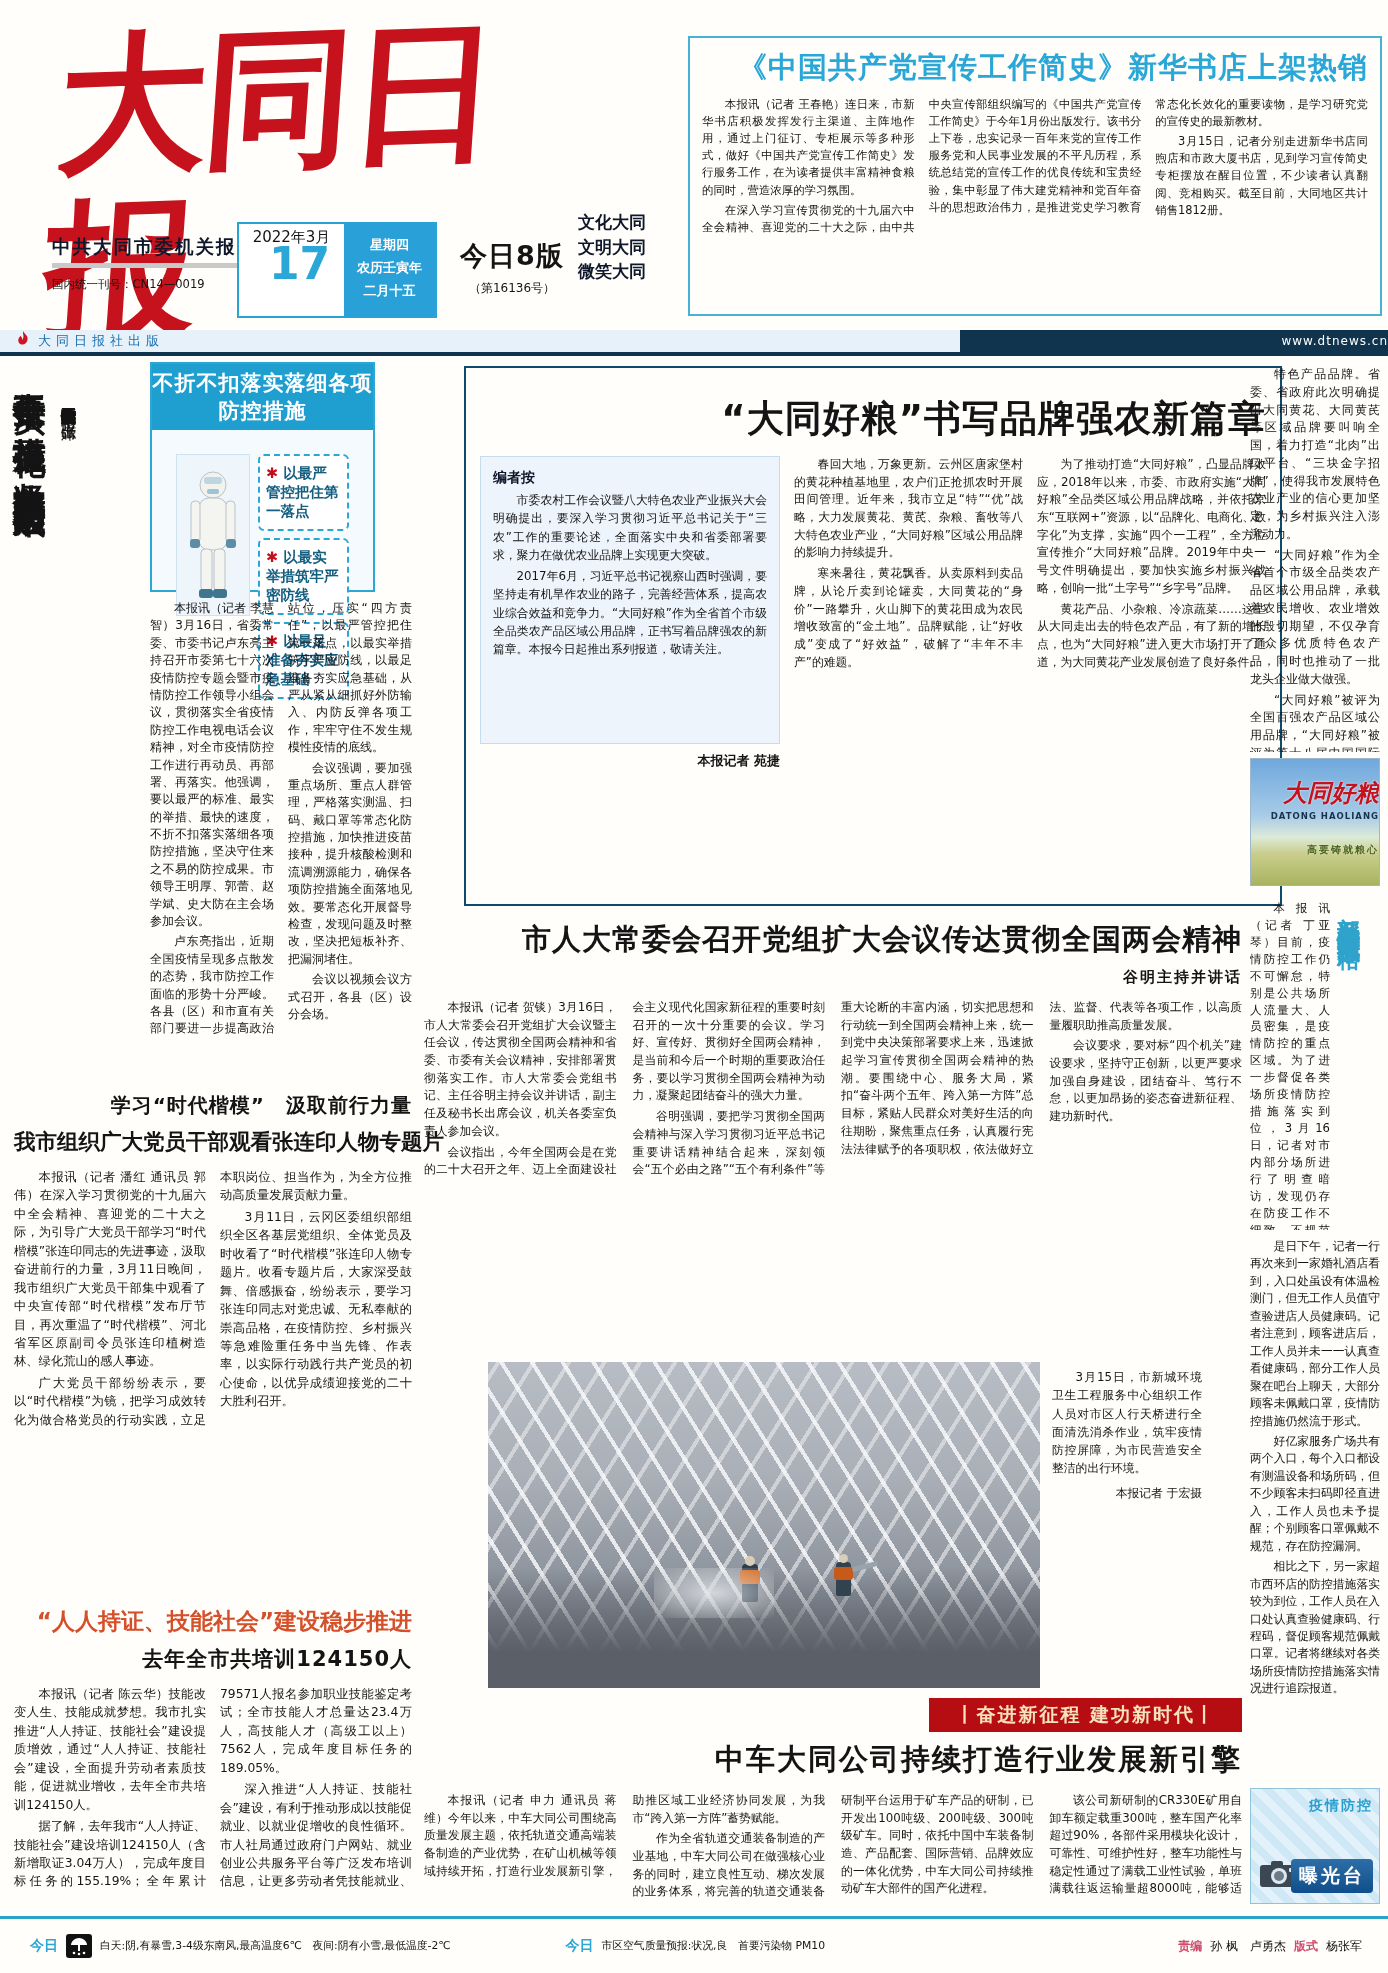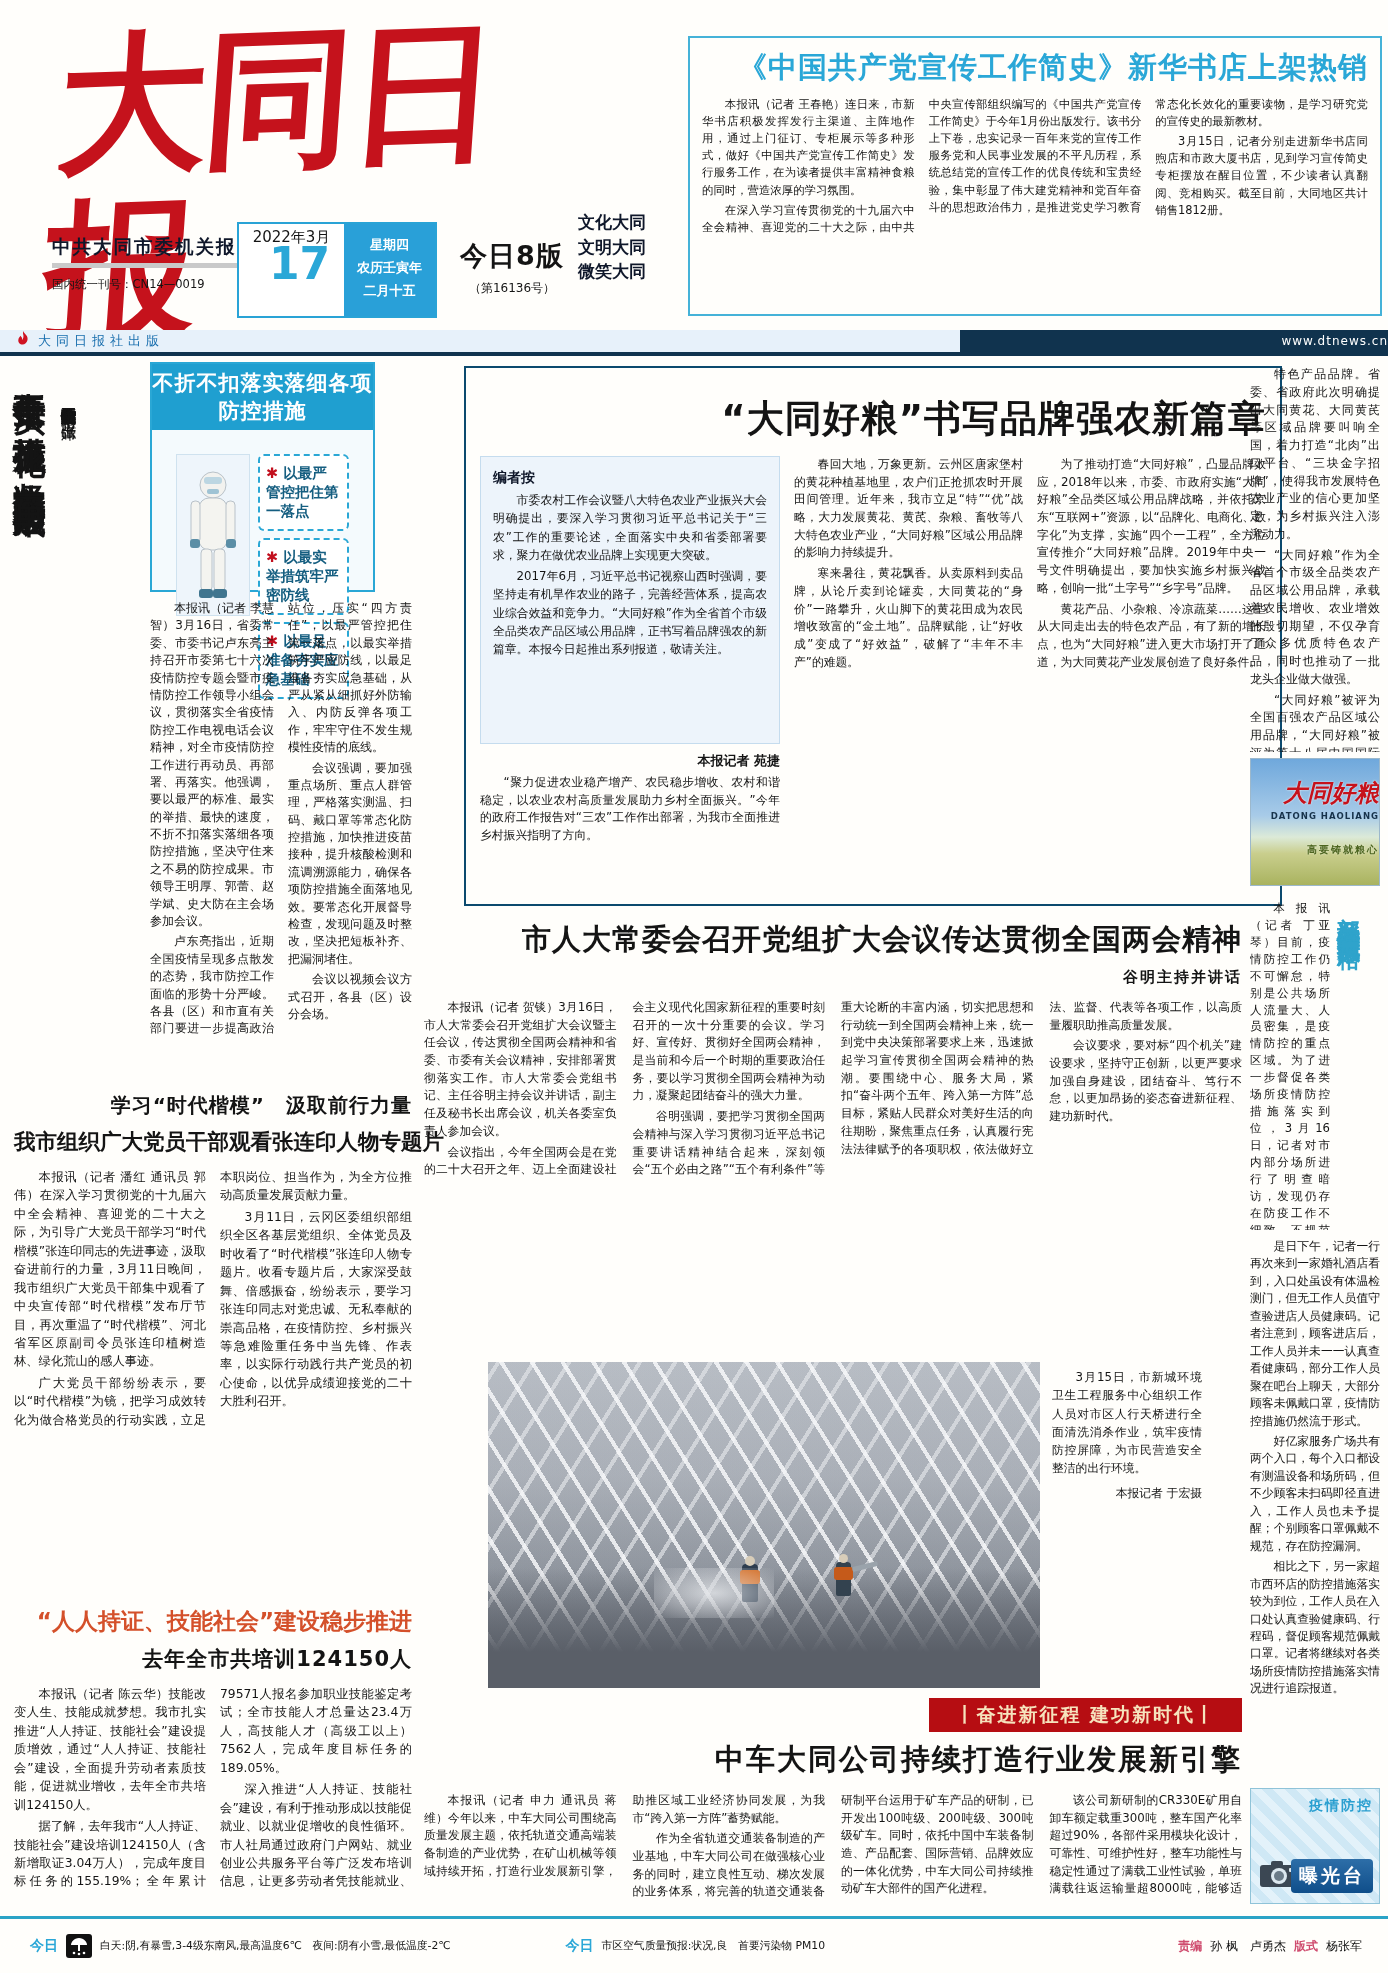--- a/index.html
+++ b/index.html
@@ -122,21 +122,20 @@
   <div class="abs" style="left:424px;top:366px;width:818px;height:540px;border:2px solid #0c4a6e;box-sizing:border-box;padding:20px 14px;margin-left:40px;">
     <div class="center" style="font-size:37px;font-weight:900;letter-spacing:1px;margin:6px 0 12px;">“大同好粮”书写品牌强农新篇章</div>
     <div style="display:flex;gap:14px;">
       <div style="width:300px;flex:none;">
         <div style="background:#edf4fb;border:1px solid #c5dcee;padding:10px 12px;height:288px;box-sizing:border-box;overflow:hidden;">
           <span class="red" style="font-weight:bold;font-size:14px;">编者按</span>
           <p class="just" style="font-size:11.8px;line-height:1.55;text-indent:2em;margin:4px 0 3px;">市委农村工作会议暨八大特色农业产业振兴大会明确提出，要深入学习贯彻习近平总书记关于“三农”工作的重要论述，全面落实中央和省委部署要求，聚力在做优农业品牌上实现更大突破。</p>
           <p class="just" style="font-size:11.8px;line-height:1.55;text-indent:2em;margin:0;">2017年6月，习近平总书记视察山西时强调，要坚持走有机旱作农业的路子，完善经营体系，提高农业综合效益和竞争力。“大同好粮”作为全省首个市级全品类农产品区域公用品牌，正书写着品牌强农的新篇章。本报今日起推出系列报道，敬请关注。</p>
         </div>
         <div class="center" style="font-weight:bold;font-size:13px;margin:8px 0 4px;">本报记者 苑捷</div>
-        <p class="just" style="font-size:11.8px;line-height:1.5;text-indent:2em;margin:0;height:120px;overflow:hidden;">“聚力促进农业稳产增产、农民稳步增收、农村和谐稳定，以农业农村高质量发展助力乡村全面振兴。”今年的政府工作报告对“三农”工作作出部署，为我市全面推进乡村振兴指明了方向。</p>
       </div>
       <div class="cols2 just" style="flex:1;font-size:11.8px;line-height:1.5;height:452px;overflow:hidden;">
         <p style="text-indent:2em;margin:0 0 3px;">春回大地，万象更新。云州区唐家堡村的黄花种植基地里，农户们正抢抓农时开展田间管理。近年来，我市立足“特”“优”战略，大力发展黄花、黄芪、杂粮、畜牧等八大特色农业产业，“大同好粮”区域公用品牌的影响力持续提升。</p>
         <p style="text-indent:2em;margin:0 0 3px;">寒来暑往，黄花飘香。从卖原料到卖品牌，从论斤卖到论罐卖，大同黄花的“身价”一路攀升，火山脚下的黄花田成为农民增收致富的“金土地”。品牌赋能，让“好收成”变成了“好效益”，破解了“丰年不丰产”的难题。</p>
         <p style="text-indent:2em;margin:0 0 3px;">为了推动打造“大同好粮”，凸显品牌效应，2018年以来，市委、市政府实施“大同好粮”全品类区域公用品牌战略，并依托京东“互联网+”资源，以“品牌化、电商化、数字化”为支撑，实施“四个一工程”，全方位宣传推介“大同好粮”品牌。2019年中央一号文件明确提出，要加快实施乡村振兴战略，创响一批“土字号”“乡字号”品牌。</p>
         <p style="text-indent:2em;margin:0 0 3px;">黄花产品、小杂粮、冷凉蔬菜……这些从大同走出去的特色农产品，有了新的增长点，也为“大同好粮”进入更大市场打开了通道，为大同黄花产业发展创造了良好条件。</p>
       </div>
     </div>
   </div>
 

